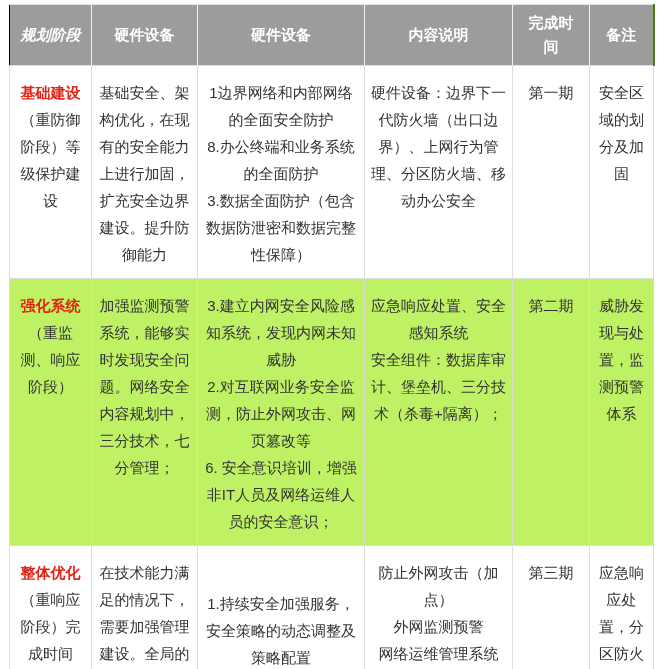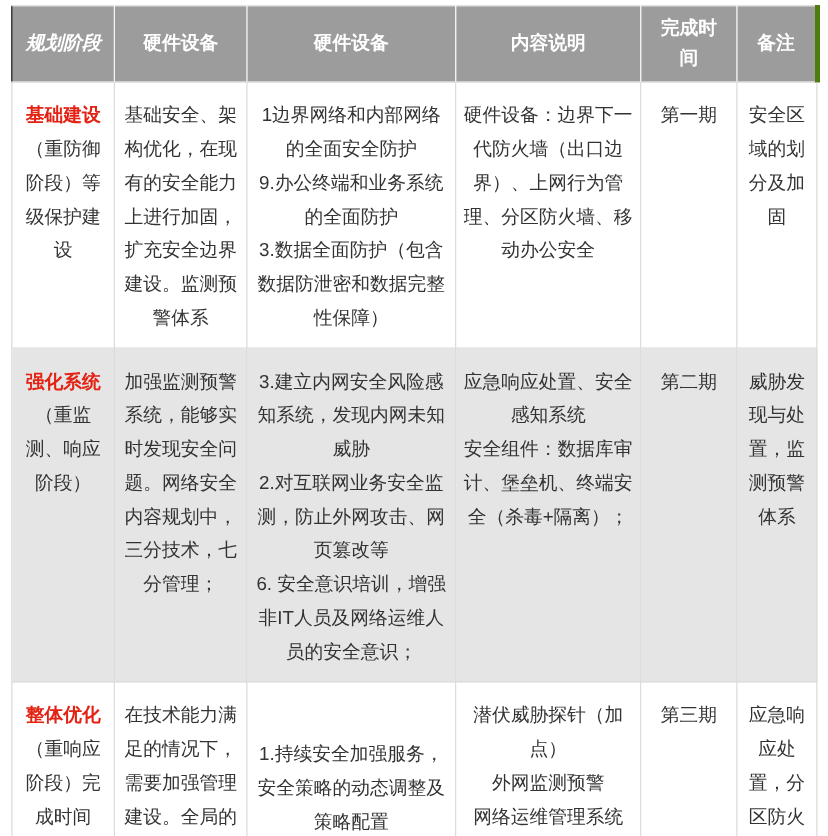--- a/index.html
+++ b/index.html
@@ -36,32 +36,32 @@
     height: 61px;
     vertical-align: middle;
     text-align: center;
     padding: 0 10px;
     line-height: 24px;
     border-right: 1px solid #f2f2f2;
     border-top: 1px solid #e0e0e0;
     border-bottom: 1px solid #e0e0e0;
   }
   th:first-child { border-left: 1px solid #000000; font-style: italic; }
-  th:last-child  { border-right: 4px solid #4d7c0f; }
+  th:last-child  { border-right: 2px solid #4d7c0f; }
 
   td {
     border: 1px solid #dcdcdc;
     vertical-align: top;
     text-align: center;
     padding: 13px 6px 10px 6px;
     line-height: 27px;
     background: #ffffff;
     word-break: break-word;
   }
-  tr.alt td { background: #e5e5e5; }
+  tr.alt td { background: #bef264; }
   tr.r1 td { height: 171px; }
   tr.r2 td { height: 222px; }
   tr.r3 td { height: 204px; }
 
   p { margin: 0; }
   .phase-title { color: #e32213; font-weight: 700; }
   .pad-top { padding-top: 44px; }
 </style>
 </head>
 <body>
@@ -87,25 +87,25 @@
       </tr>
     </thead>
     <tbody>
 
       <tr class="r1">
         <td>
           <p class="phase-title">基础建设</p>
           <p>（重防御阶段）等级保护建设</p>
         </td>
         <td>
-          <p>基础安全、架构优化，在现有的安全能力上进行加固，扩充安全边界建设。监测预警体系</p>
+          <p>基础安全、架构优化，在现有的安全能力上进行加固，扩充安全边界建设。提升防御能力</p>
         </td>
         <td>
           <p>1边界网络和内部网络的全面安全防护</p>
-          <p>9.办公终端和业务系统的全面防护</p>
+          <p>8.办公终端和业务系统的全面防护</p>
           <p>3.数据全面防护（包含数据防泄密和数据完整性保障）</p>
         </td>
         <td>
           <p>硬件设备：边界下一代防火墙（出口边界）、上网行为管理、分区防火墙、移动办公安全</p>
         </td>
         <td>
           <p>第一期</p>
         </td>
         <td>
           <p>安全区域的划分及加固</p>
@@ -120,21 +120,21 @@
         <td>
           <p>加强监测预警系统，能够实时发现安全问题。网络安全内容规划中，三分技术，七分管理；</p>
         </td>
         <td>
           <p>3.建立内网安全风险感知系统，发现内网未知威胁</p>
           <p>2.对互联网业务安全监测，防止外网攻击、网页篡改等</p>
           <p>6. 安全意识培训，增强非IT人员及网络运维人员的安全意识；</p>
         </td>
         <td>
           <p>应急响应处置、安全感知系统</p>
-          <p>安全组件：数据库审计、堡垒机、终端安全（杀毒+隔离）；</p>
+          <p>安全组件：数据库审计、堡垒机、三分技术（杀毒+隔离）；</p>
         </td>
         <td>
           <p>第二期</p>
         </td>
         <td>
           <p>威胁发现与处置，监测预警体系</p>
         </td>
       </tr>
 
       <tr class="r3">
@@ -143,21 +143,21 @@
           <p>（重响应阶段）完成时间</p>
         </td>
         <td>
           <p>在技术能力满足的情况下，需要加强管理建设。全局的安建设框架。</p>
         </td>
         <td class="pad-top">
           <p>1.持续安全加强服务，安全策略的动态调整及策略配置</p>
 
         </td>
         <td>
-          <p>潜伏威胁探针（加点）</p>
+          <p>防止外网攻击（加点）</p>
           <p>外网监测预警</p>
           <p>网络运维管理系统</p>
           <p>配套安全服务，扩展标准建设（27001、等保），分支安全（SD-WAN）、工控安全建设等。</p>
         </td>
         <td>
           <p>第三期</p>
         </td>
         <td>
           <p>应急响应处置，分区防火墙</p>
         </td>

